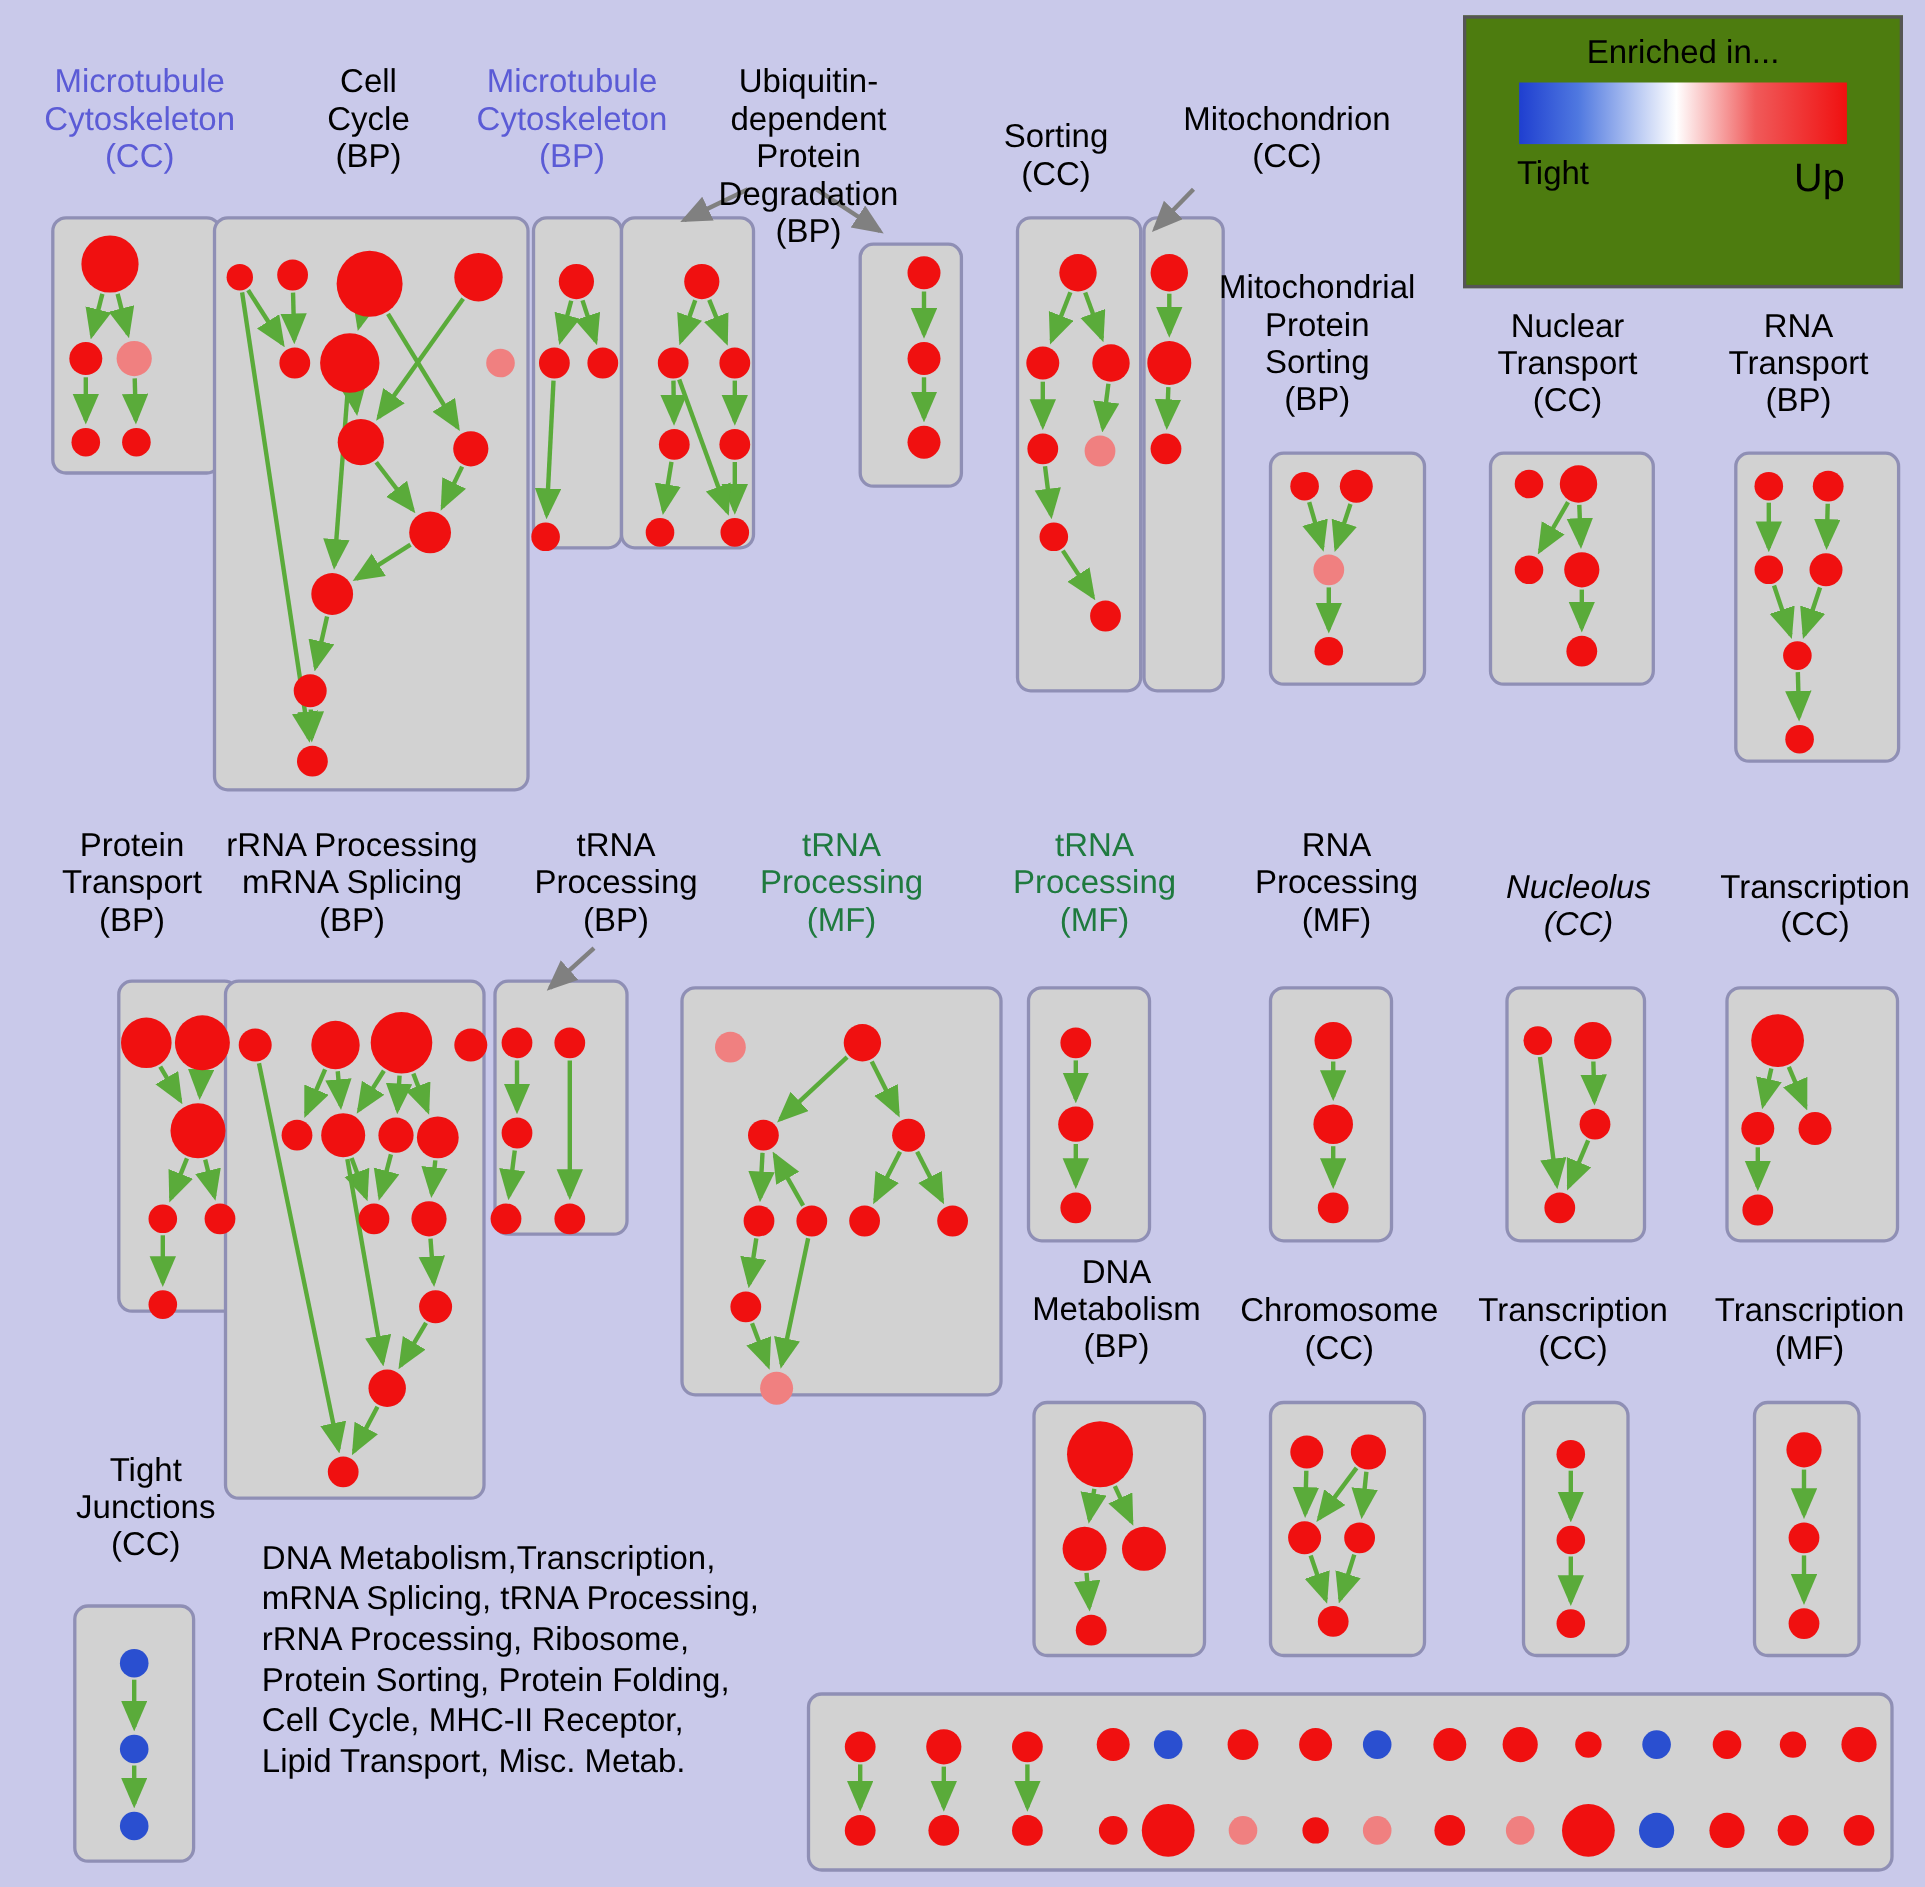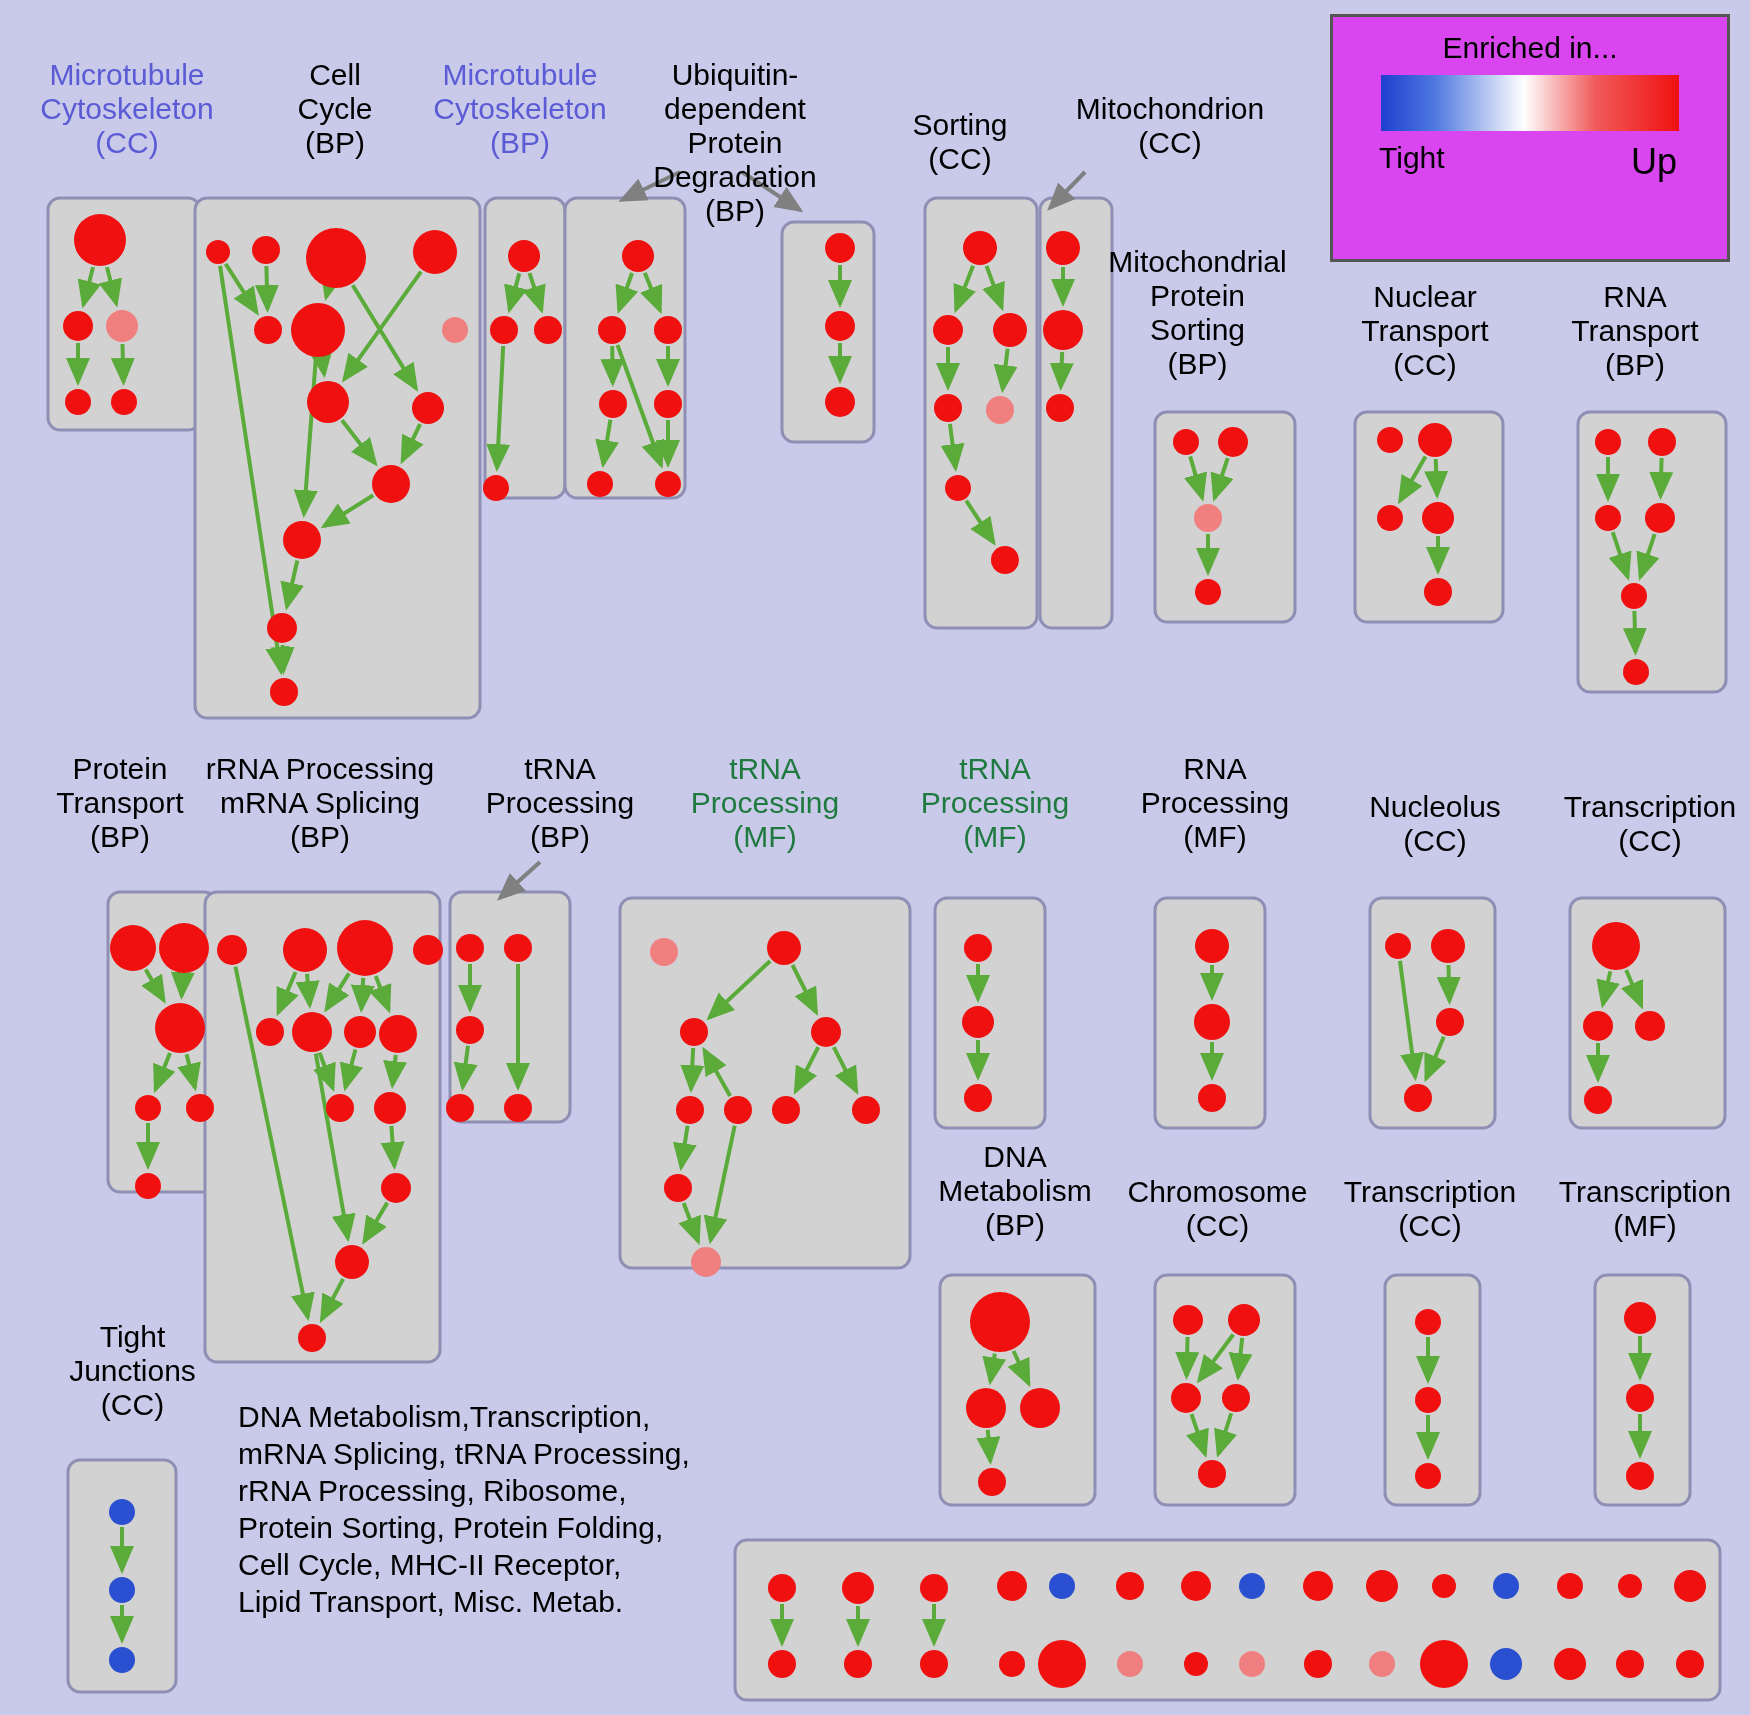--- a/index.html
+++ b/index.html
@@ -17,21 +17,21 @@
     color:#000;
     font-size:30px;
     line-height:34px;
     white-space:pre-line;
     font-family:"Liberation Sans", sans-serif;
   }
   .label.blue{color:#5b5bd6;}
   .label.green{color:#1f7a3f;}
   .legend{
     position:absolute;
-    background:#d946ef;
+    background:#4d7c0f;
     border:3px solid #555;
     box-sizing:border-box;
   }
   .legend-title{
     position:absolute;left:0;right:0;top:14px;
     text-align:center;font-size:30px;color:#000;
   }
   .legend-bar{
     position:absolute;
     left:48px;right:48px;top:58px;height:56px;
@@ -402,21 +402,21 @@
 (BP)</div>
       <div class="label green" style="left: 670px; top: 752px; width: 190px;">tRNA
 Processing
 (MF)</div>
       <div class="label green" style="left: 900px; top: 752px; width: 190px;">tRNA
 Processing
 (MF)</div>
       <div class="label" style="left: 1120px; top: 752px; width: 190px;">RNA
 Processing
 (MF)</div>
-      <div class="label" style="left: 1340px; top: 790px; width: 190px;">Nucleolus
+      <div class="label" style="left: 1340px; top: 790px; width: 190px; font-style: italic;">Nucleolus
 (CC)</div>
       <div class="label" style="left: 1550px; top: 790px; width: 200px;">Transcription
 (CC)</div>
       <div class="label" style="left: 915px; top: 1140px; width: 200px;">DNA
 Metabolism
 (BP)</div>
       <div class="label" style="left: 1110px; top: 1175px; width: 215px;">Chromosome
 (CC)</div>
       <div class="label" style="left: 1325px; top: 1175px; width: 210px;">Transcription
 (CC)</div>

